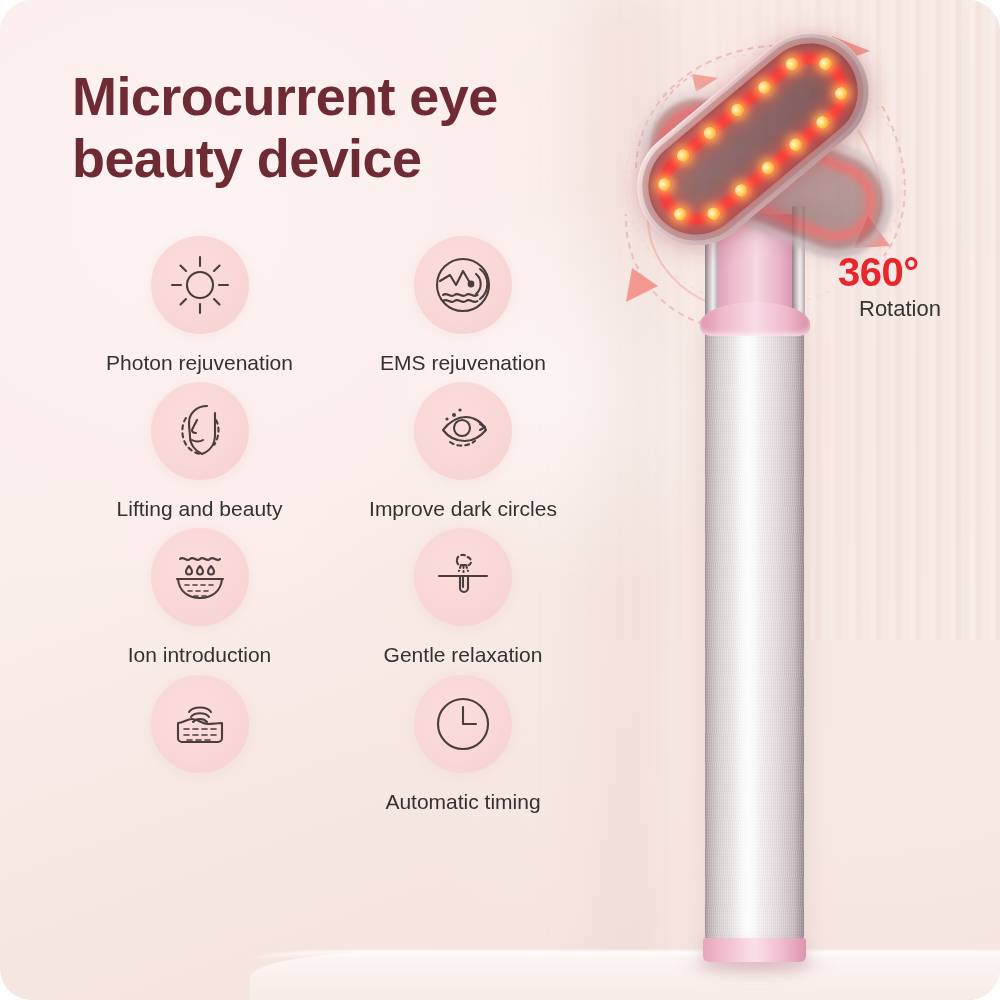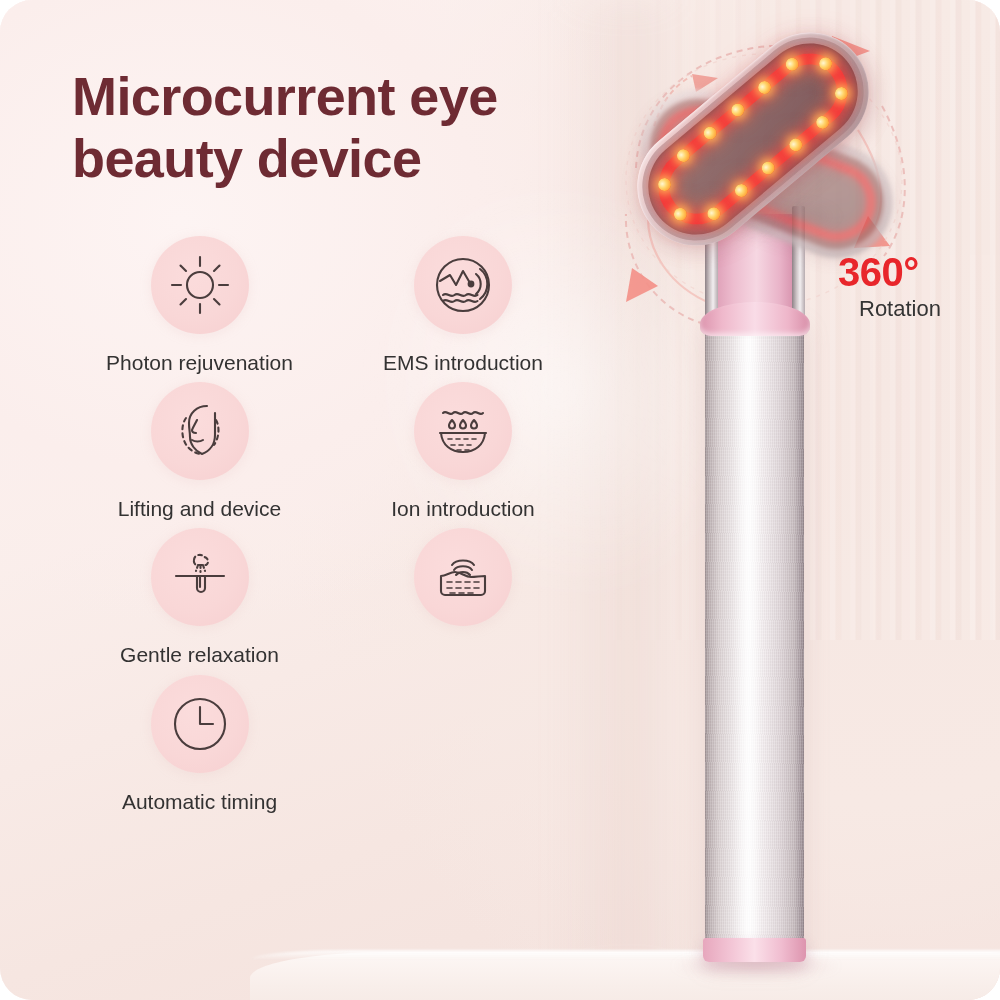--- a/index.html
+++ b/index.html
@@ -451,35 +451,51 @@
       <circle cx="31" cy="31" r="26" fill="none" stroke="#4a3d3d" stroke-width="2.1" stroke-linecap="round" stroke-linejoin="round"></circle>
       <path d="M8 27 L18 21 L24 31 L31 17 L38 29" fill="none" stroke="#4a3d3d" stroke-width="2.1" stroke-linecap="round" stroke-linejoin="round"></path>
       <circle cx="39" cy="30" r="3.4" fill="#4a3d3d"></circle>
       <path d="M44 20a13 13 0 0 1 0 20" fill="none" stroke="#4a3d3d" stroke-width="2.1" stroke-linecap="round" stroke-linejoin="round"></path>
       <path d="M48 15a19 19 0 0 1 0 30" fill="none" stroke="#4a3d3d" stroke-width="2.1" stroke-linecap="round" stroke-linejoin="round"></path>
       <path d="M11 41c4-3.5 7.5 3.5 11.5 0s7.5 3.5 11.5 0 7.5 3.5 11.5 0" fill="none" stroke="#4a3d3d" stroke-width="2.1" stroke-linecap="round" stroke-linejoin="round"></path>
       <path d="M11 47c4-3.5 7.5 3.5 11.5 0s7.5 3.5 11.5 0 7.5 3.5 11.5 0" fill="none" stroke="#4a3d3d" stroke-width="2.1" stroke-linecap="round" stroke-linejoin="round"></path>
       </svg>
           </span>
         </div>
-        <div class="feature-label">EMS introduction</div>
+        <div class="feature-label">EMS rejuvenation</div>
       </div>
       <div class="feature">
         <div class="feature-bubble">
           <span>
             <svg width="62" height="62" viewBox="0 0 62 62">
       <path d="M38 6c-10 0-18 7-18 17 0 6 1 9 1 14 0 7 5 14 12 17 8-3 13-10 13-19V13" fill="none" stroke="#4a3d3d" stroke-width="2.1" stroke-linecap="round" stroke-linejoin="round"></path>
       <path d="M28 20c-2 4-4 7-5 10 0 2 2 3 4 3" fill="none" stroke="#4a3d3d" stroke-width="2.1" stroke-linecap="round" stroke-linejoin="round"></path>
       <path d="M23 40c3 2 8 2 11 0" fill="none" stroke="#4a3d3d" stroke-width="2.1" stroke-linecap="round" stroke-linejoin="round"></path>
       <path d="M17 18c-5 7-5 20 1 28 3 4 8 7 13 8" fill="none" stroke="#4a3d3d" stroke-width="2.1" stroke-linecap="round" stroke-linejoin="round" stroke-dasharray="4 4"></path>
       <path d="M47 20c4 7 3 18-2 25" fill="none" stroke="#4a3d3d" stroke-width="2.1" stroke-linecap="round" stroke-linejoin="round" stroke-dasharray="4 4"></path>
       </svg>
           </span>
         </div>
-        <div class="feature-label">Lifting and device</div>
+        <div class="feature-label">Lifting and beauty</div>
+      </div>
+      <div class="feature">
+        <div class="feature-bubble">
+          <span>
+            <svg width="62" height="62" viewBox="0 0 62 62">
+      <path d="M11 30c7-9 15-13 23-13s16 5 20 13c-6 7-13 11-21 11s-16-3-22-11z" fill="none" stroke="#4a3d3d" stroke-width="2.1" stroke-linecap="round" stroke-linejoin="round"></path>
+      <circle cx="30" cy="28" r="8" fill="none" stroke="#4a3d3d" stroke-width="2.1" stroke-linecap="round" stroke-linejoin="round"></circle>
+      <circle cx="22" cy="15" r="2" fill="#4a3d3d"></circle>
+      <circle cx="15" cy="19" r="1.6" fill="#4a3d3d"></circle>
+      <circle cx="28" cy="10" r="1.6" fill="#4a3d3d"></circle>
+      <path d="M18 42c7 5 17 5 25-1" fill="none" stroke="#4a3d3d" stroke-width="2.1" stroke-linecap="round" stroke-linejoin="round" stroke-dasharray="4 4"></path>
+      <path d="M48 24l5 3-5 3" fill="none" stroke="#4a3d3d" stroke-width="2.1" stroke-linecap="round" stroke-linejoin="round"></path>
+      </svg>
+          </span>
+        </div>
+        <div class="feature-label">Improve dark circles</div>
       </div>
       <div class="feature">
         <div class="feature-bubble">
           <span>
             <svg width="62" height="62" viewBox="0 0 62 62">
       <path d="M11 13c3.5-3.5 6.5 3.5 10 0s6.5 3.5 10 0 6.5 3.5 10 0 6.5 3.5 10 0" fill="none" stroke="#4a3d3d" stroke-width="2.1" stroke-linecap="round" stroke-linejoin="round"></path>
       <g fill="none" stroke="#4a3d3d" stroke-width="2.1" stroke-linecap="round" stroke-linejoin="round">
         <path d="M20 20c0 0-3 3.5-3 5.5a3 3 0 0 0 6 0C23 23.5 20 20 20 20z"></path>
         <path d="M31 20c0 0-3 3.5-3 5.5a3 3 0 0 0 6 0C34 23.5 31 20 31 20z"></path>
         <path d="M42 20c0 0-3 3.5-3 5.5a3 3 0 0 0 6 0C45 23.5 42 20 42 20z"></path>

